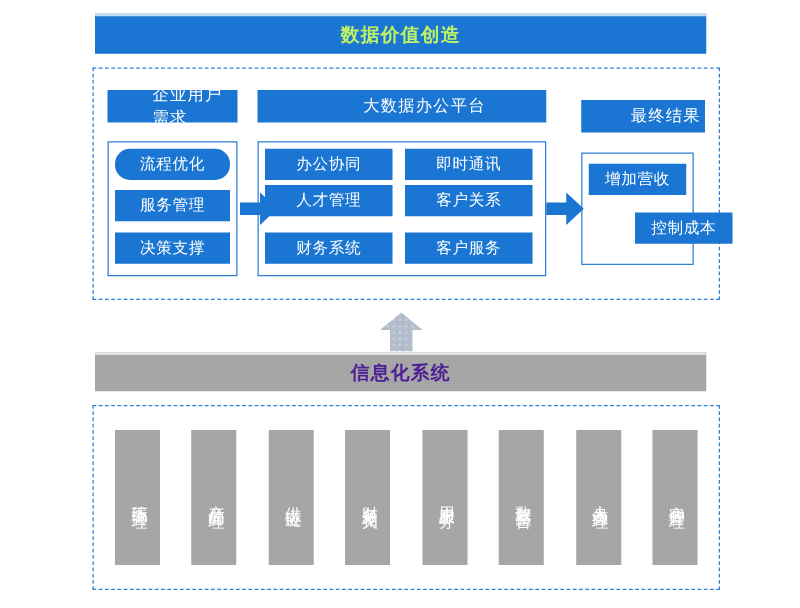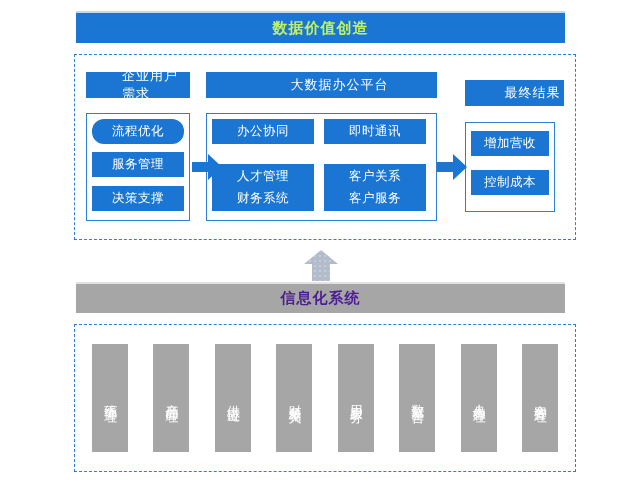--- a/index.html
+++ b/index.html
@@ -83,26 +83,26 @@
     letter-spacing: 0.5px;
   }
   .item-left { left: 92px; width: 92px; height: 25px; }
   .il1 { top: 119px; border-radius: 12px; }
   .il2 { top: 152px; }
   .il3 { top: 186px; }
 
   .item-mid-a { left: 212px; width: 102px; height: 25px; }
   .item-mid-b { left: 324px; width: 102px; height: 25px; }
   .im1 { top: 119px; }
-  .im2 { top: 164px; }
+  .im2 { top: 148px; }
   .im3 { top: 186px; }
 
   .item-right { left: 471px; width: 78px; height: 25px; }
   .ir1 { top: 131px; }
-  .ir2 { top: 170px; }
+  .ir2 { top: 170px; margin-left: 37px; }
 
   
   .arrow-right {
     width: 34px;
     height: 34px;
   }
   .arrow-right svg { display: block; }
   .arrow-1 { left: 190px; top: 150px; }
   .arrow-2 { left: 435px; top: 150px; }
 

